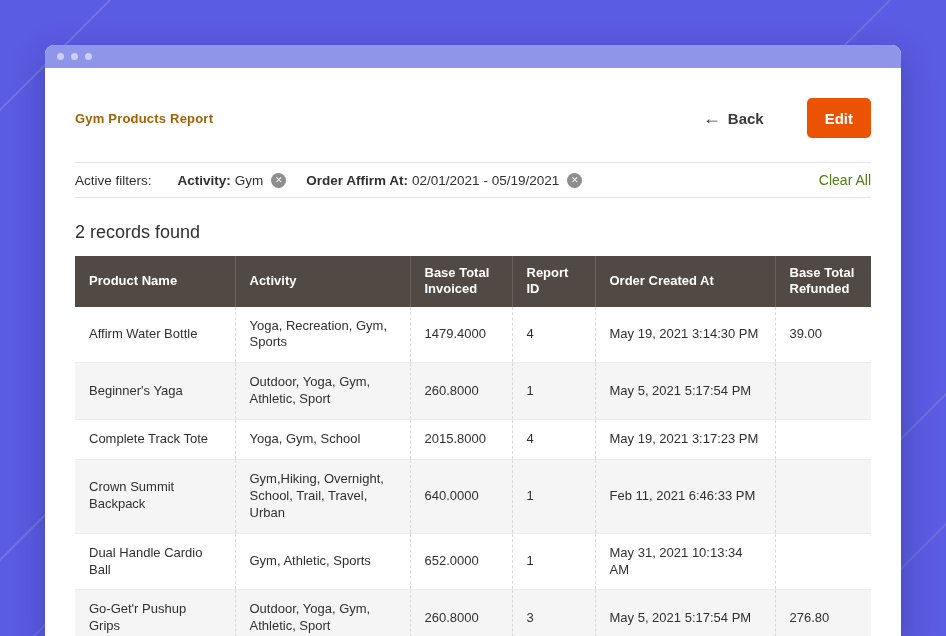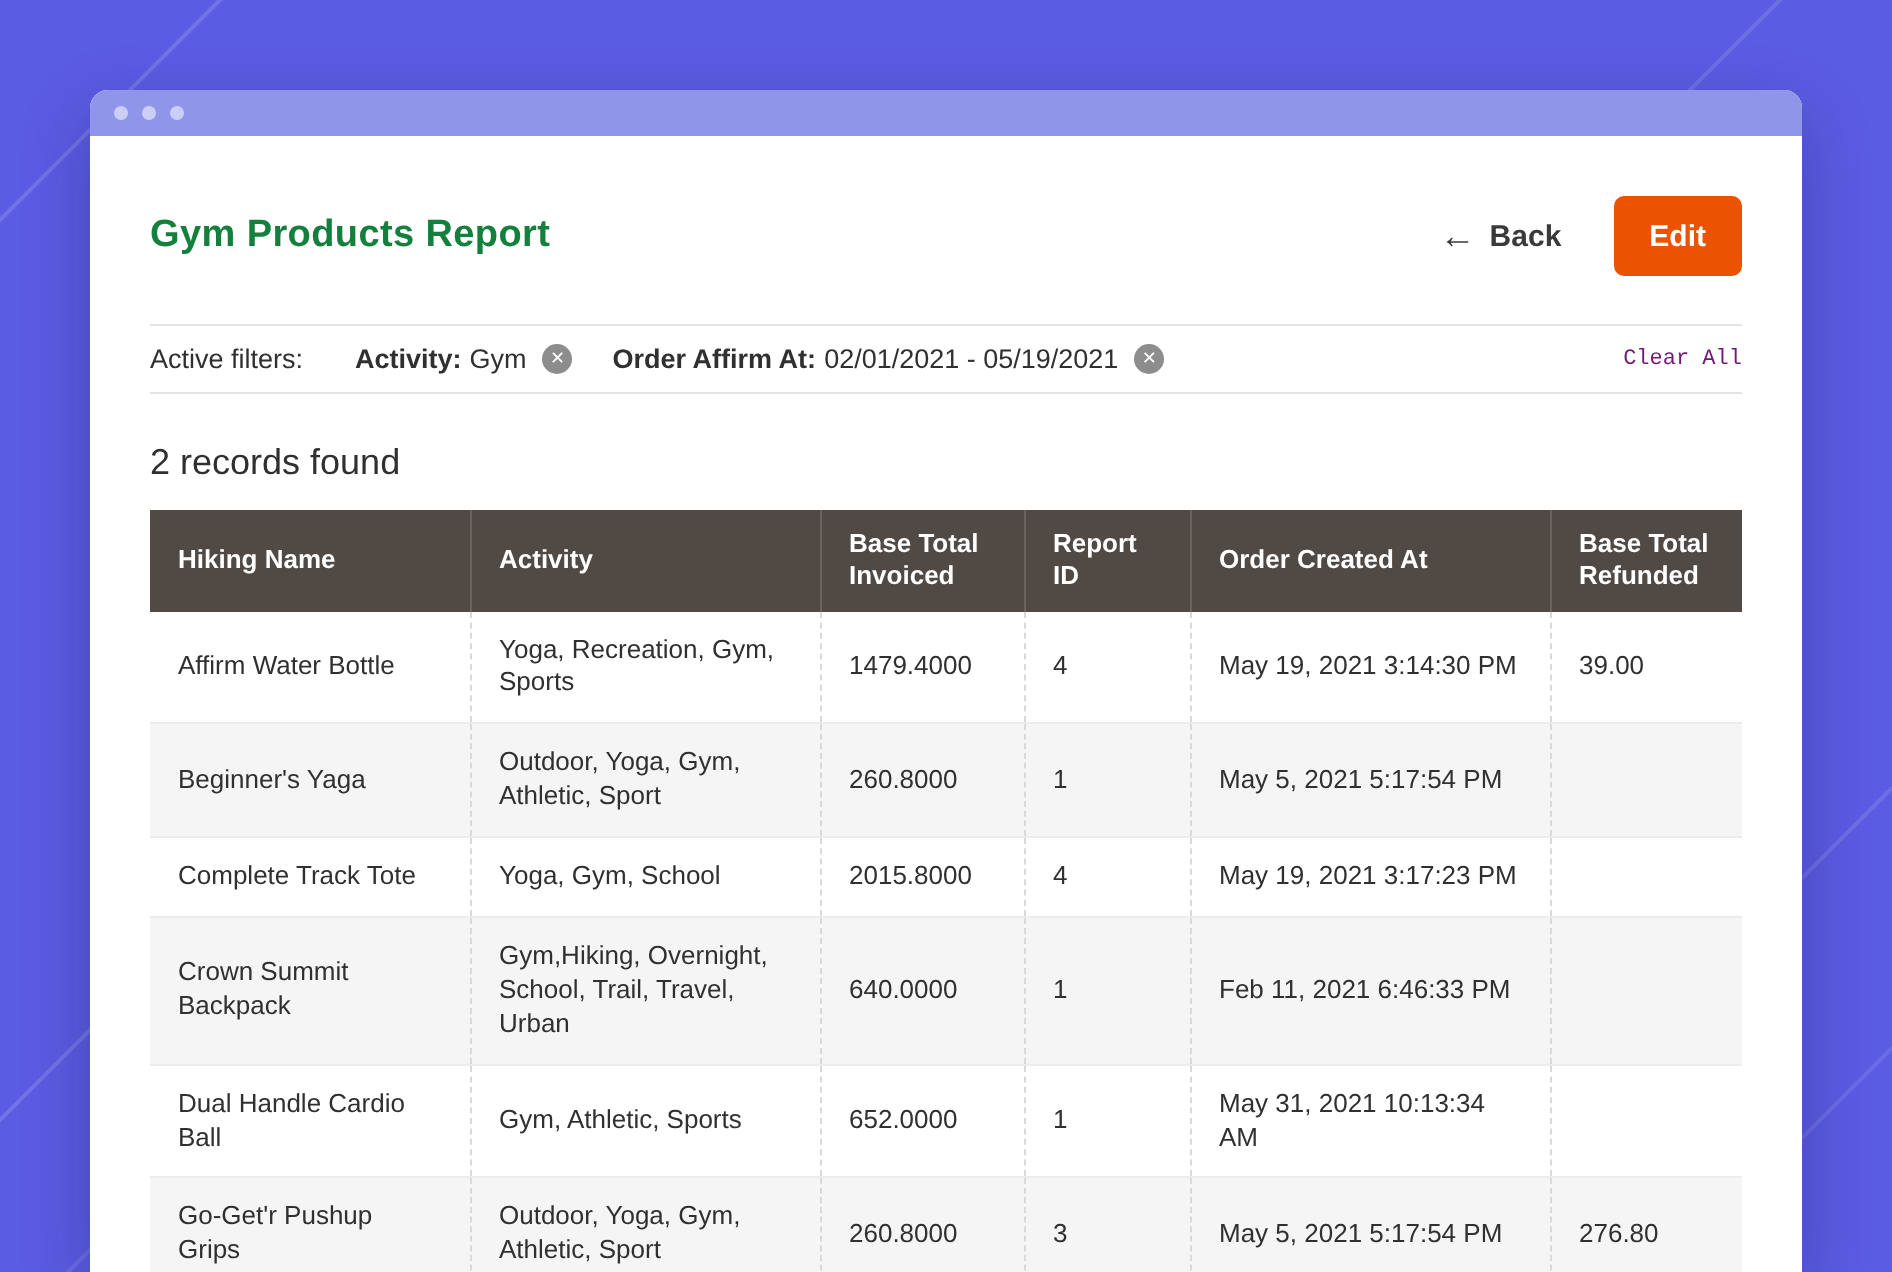--- a/index.html
+++ b/index.html
@@ -36,23 +36,23 @@
     border-radius: 50%;
     background: rgba(255,255,255,0.55);
   }
   .content { padding: 0 30px; }
   .header-row {
     display: flex;
     align-items: center;
     margin-top: 30px;
   }
   .page-title {
-    font-size: 19px;
-    font-weight: bold;
-    color: #15803d;
+    font-size: 13px;
+    font-weight: bold;
+    color: #a16207;
     letter-spacing: 0.2px;
     text-align: right;
   }
   .header-actions {
     margin-left: auto;
     display: flex;
     align-items: center;
     gap: 26px;
   }
   .back-link {
@@ -70,20 +70,21 @@
     background: #eb5202;
     color: #ffffff;
     font-family: "Liberation Sans", sans-serif;
     font-size: 15px;
     font-weight: bold;
     border: none;
     border-radius: 5px;
     height: 40px;
     padding: 0 18px;
     cursor: pointer;
+    margin-left: 17px;
   }
   .filter-bar {
     margin-top: 24px;
     border-top: 1px solid #e3e3e3;
     border-bottom: 1px solid #e3e3e3;
     padding: 9px 0;
     display: flex;
     align-items: center;
     font-size: 13.5px;
     color: #303030;
@@ -101,25 +102,24 @@
     border-radius: 50%;
     background: #8d8d8d;
     color: #ffffff;
     font-size: 9px;
     line-height: 1;
     cursor: pointer;
     flex: none;
   }
   .clear-all {
     margin-left: auto;
-    color: #701a75;
-    font-size: 11px;
+    color: #4d7c0f;
+    font-size: 14px;
     text-decoration: none;
     cursor: pointer;
-    font-family: Liberation Mono, monospace;
   }
   .records-found {
     margin: 24px 0 13px;
     font-size: 18px;
     color: #303030;
   }
   table.report {
     width: 100%;
     border-collapse: collapse;
     table-layout: fixed;
@@ -208,21 +208,21 @@
       <colgroup>
           <col>
           <col>
           <col>
           <col>
           <col>
           <col>
         </colgroup>
       <thead>
         <tr>
-            <th>Hiking Name</th>
+            <th>Product Name</th>
             <th>Activity</th>
             <th>Base Total Invoiced</th>
             <th>Report ID</th>
             <th>Order Created At</th>
             <th>Base Total Refunded</th>
           </tr>
       </thead>
       <tbody>
           <tr class="">
             <td>Affirm Water Bottle</td>

